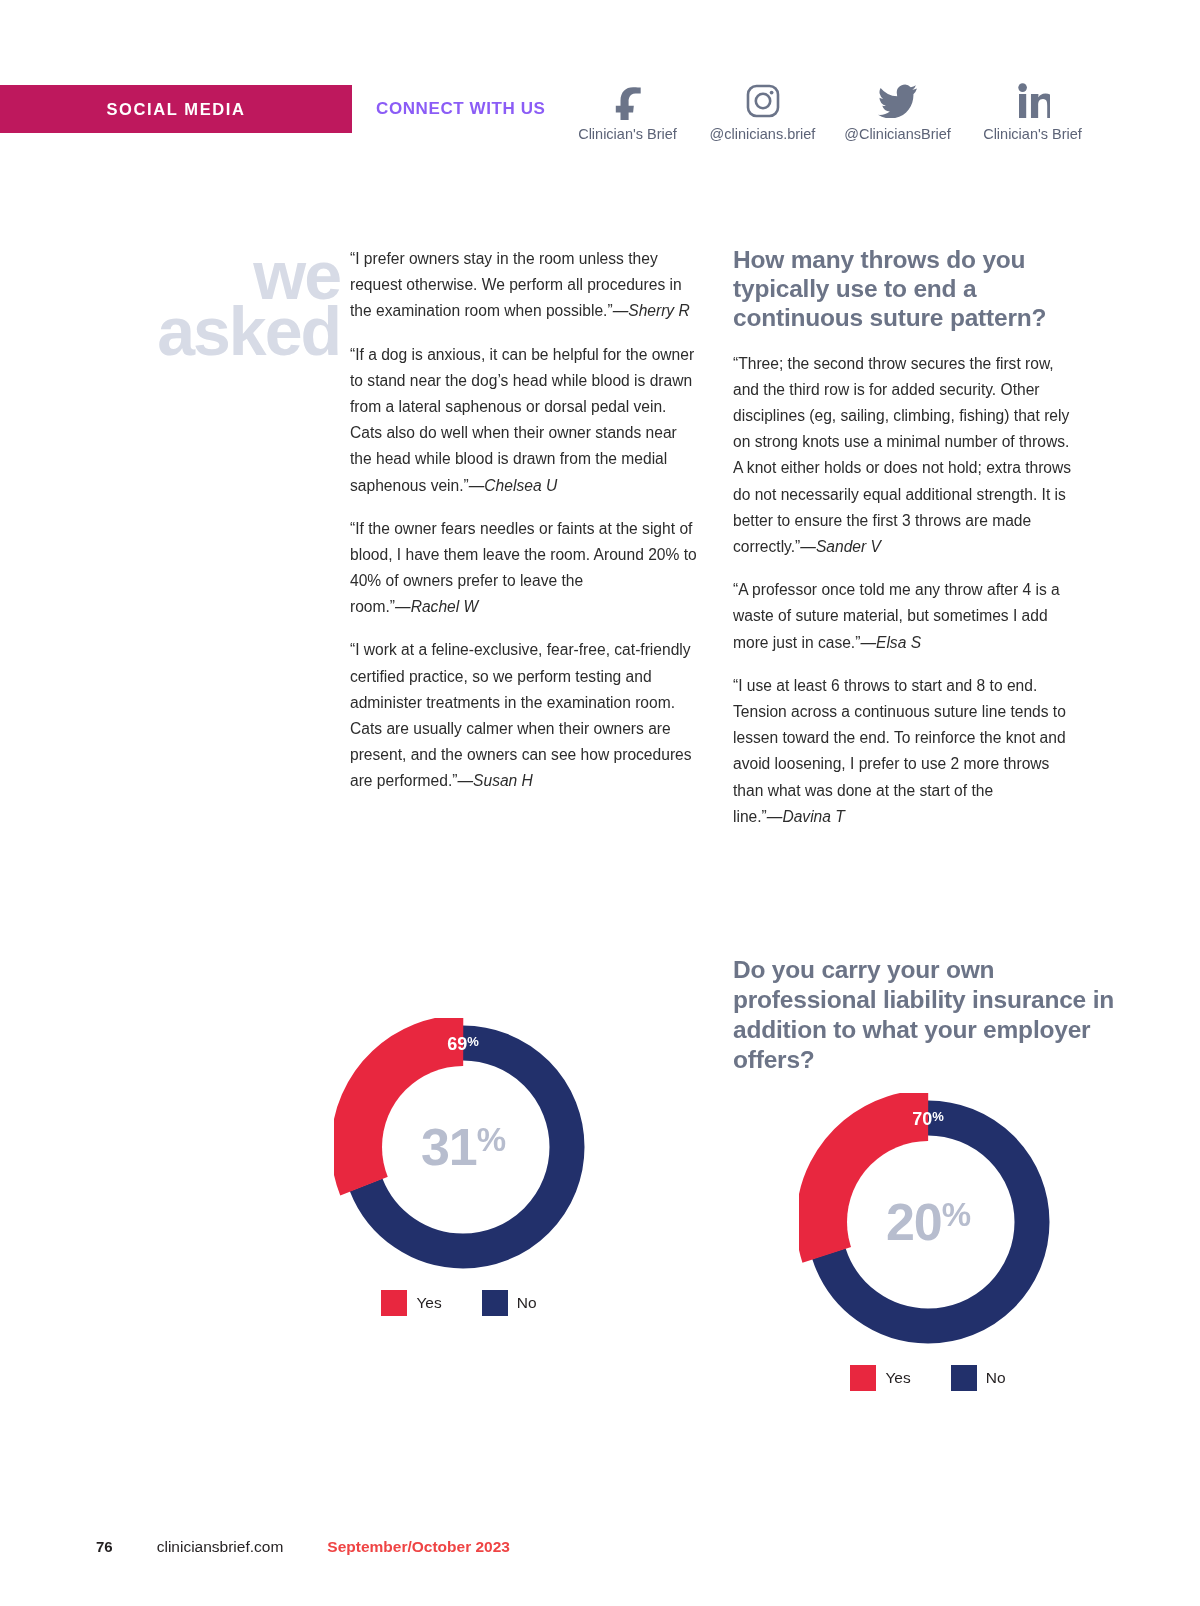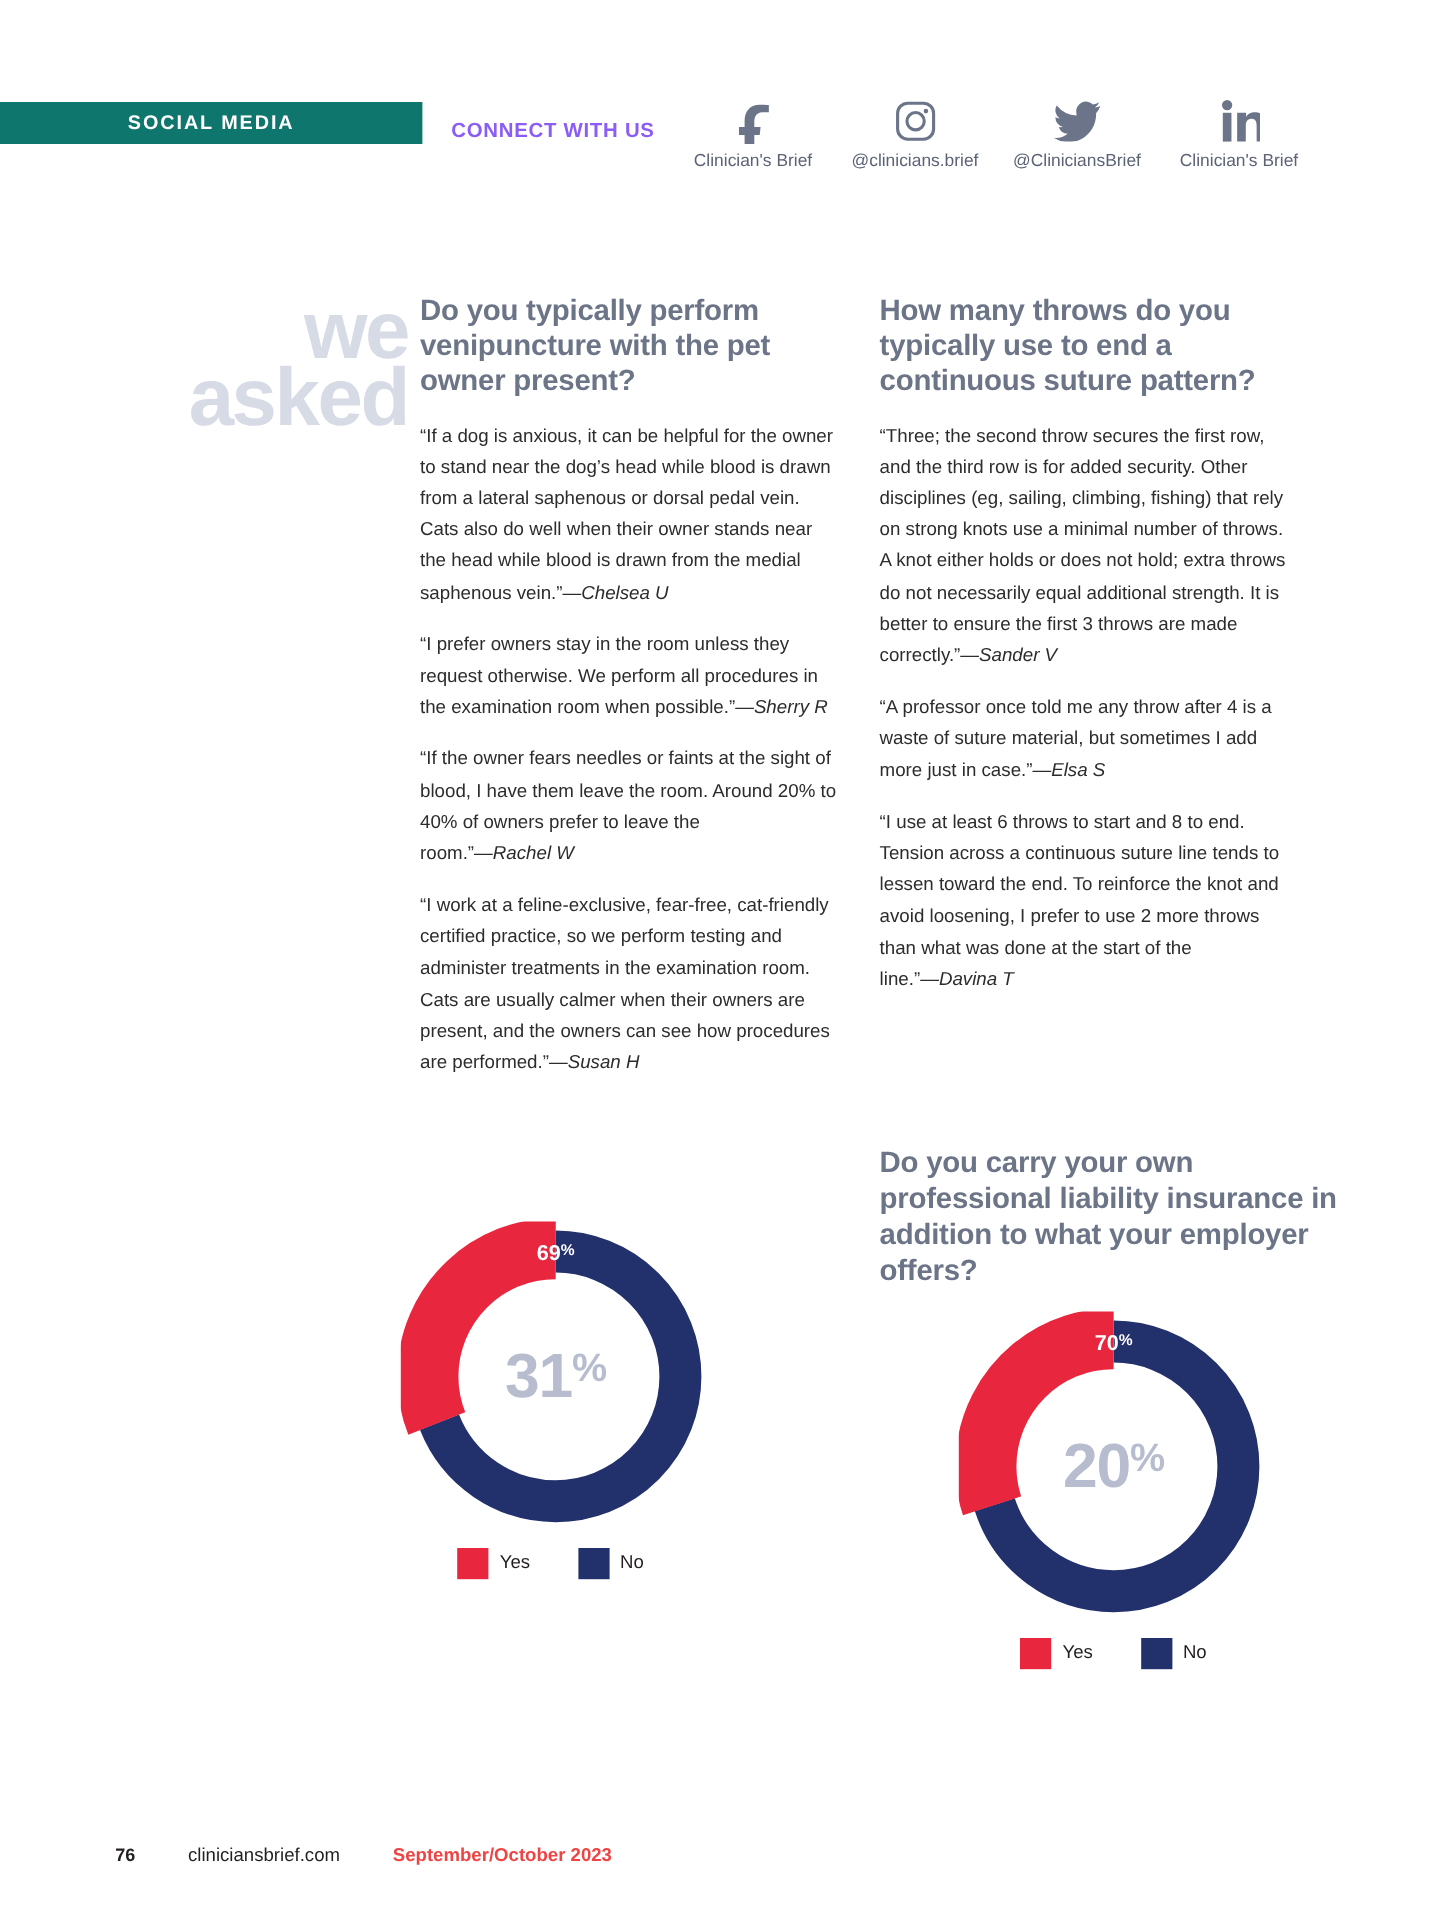--- a/index.html
+++ b/index.html
@@ -15,22 +15,22 @@
     color: #231f20;
     overflow: hidden;
   }
 
   
   .social-bar {
     position: absolute;
     left: 0;
     top: 85px;
     width: 352px;
-    height: 35px;
-    background: #0f766e;
+    height: 48px;
+    background: #be185d;
   }
   .social-bar-label {
     position: absolute;
     left: 0;
     right: 0;
     top: 50%;
     transform: translateY(-50%);
     text-align: center;
     color: #ffffff;
     font-size: 16.5px;
@@ -276,25 +276,24 @@
   </div>
 
 </div>
 
 <div class="wordmark">
   <span class="l1">we</span>
   <span class="l2">asked</span>
 </div>
 
 <div class="col col-left">
-  <h2 class="qa-heading">Do you typically perform venipuncture with the pet owner present?</h2>
+
+  <p class="quote"><span>“I prefer owners stay in the room unless they request otherwise. We perform all procedures in the examination room when possible.”</span><span class="attrib">—Sherry R</span></p>
 
   <p class="quote"><span>“If a dog is anxious, it can be helpful for the owner to stand near the dog’s head while blood is drawn from a lateral saphenous or dorsal pedal vein. Cats also do well when their owner stands near the head while blood is drawn from the medial saphenous vein.”</span><span class="attrib">—Chelsea U</span></p>
-
-  <p class="quote"><span>“I prefer owners stay in the room unless they request otherwise. We perform all procedures in the examination room when possible.”</span><span class="attrib">—Sherry R</span></p>
 
   <p class="quote"><span>“If the owner fears needles or faints at the sight of blood, I have them leave the room. Around 20% to 40% of owners prefer to leave the room.”</span><span class="attrib">—Rachel W</span></p>
 
   <p class="quote"><span>“I work at a feline-exclusive, fear-free, cat-friendly certified practice, so we perform testing and administer treatments in the examination room. Cats are usually calmer when their owners are present, and the owners can see how procedures are performed.”</span><span class="attrib">—Susan H</span></p>
 </div>
 
 <div class="col col-right">
   <h2 class="qa-heading">How many throws do you typically use to end a continuous suture pattern?</h2>
 
   <p class="quote"><span>“Three; the second throw secures the first row, and the third row is for added security. Other disciplines (eg, sailing, climbing, fishing) that rely on strong knots use a minimal number of throws. A knot either holds or does not hold; extra throws do not necessarily equal additional strength. It is better to ensure the first 3 throws are made correctly.”</span><span class="attrib">—Sander V</span></p>

